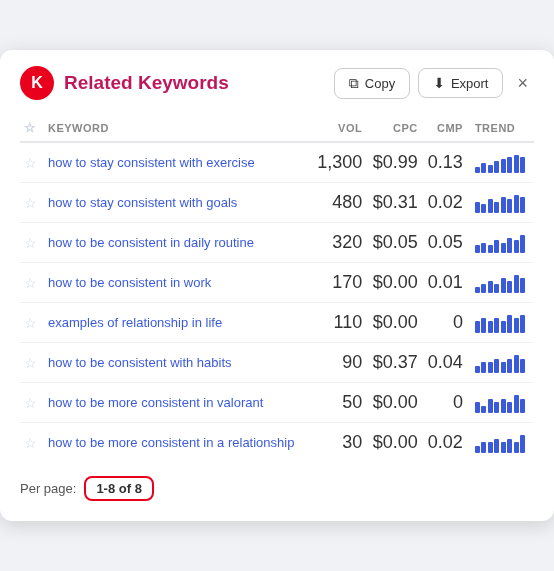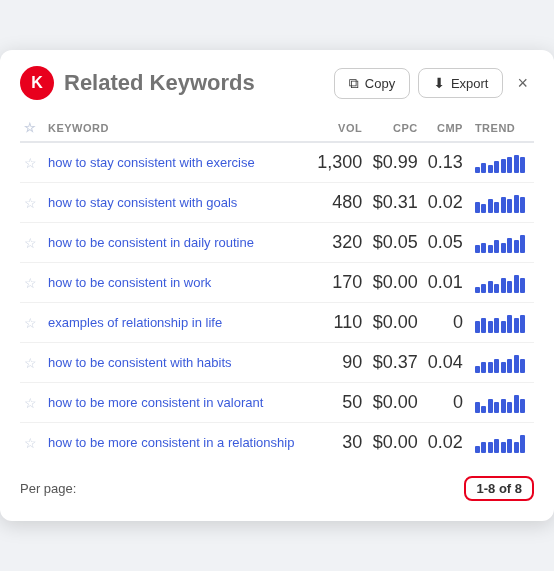--- a/index.html
+++ b/index.html
@@ -36,23 +36,23 @@
       background: #e8001d;
       border-radius: 50%;
       display: flex;
       align-items: center;
       justify-content: center;
       color: #fff;
       font-weight: bold;
       font-size: 16px;
     }
     .header-title {
-      font-size: 22px;
+      font-size: 19px;
       font-weight: 700;
-      color: #737373;
+      color: #be185d;
     }
     .header-actions {
       display: flex;
       align-items: center;
       gap: 8px;
     }
     .btn {
       border: 1.5px solid #ccc;
       border-radius: 8px;
       background: #fff;
@@ -125,21 +125,21 @@
     }
     .trend-bar span {
       display: inline-block;
       width: 5px;
       background: #3b5bdb;
       border-radius: 1px;
     }
     .pagination {
       display: flex;
       align-items: center;
-      justify-content: space-between;
+      justify-content: flex-start;
       margin-top: 14px;
       gap: 8px;
       font-size: 13px;
       color: #444;
     }
     .per-page-label { color: #555; }
     .per-page-select {
       border: 1.5px solid #ccc;
       border-radius: 6px;
       padding: 3px 6px 3px 8px;

